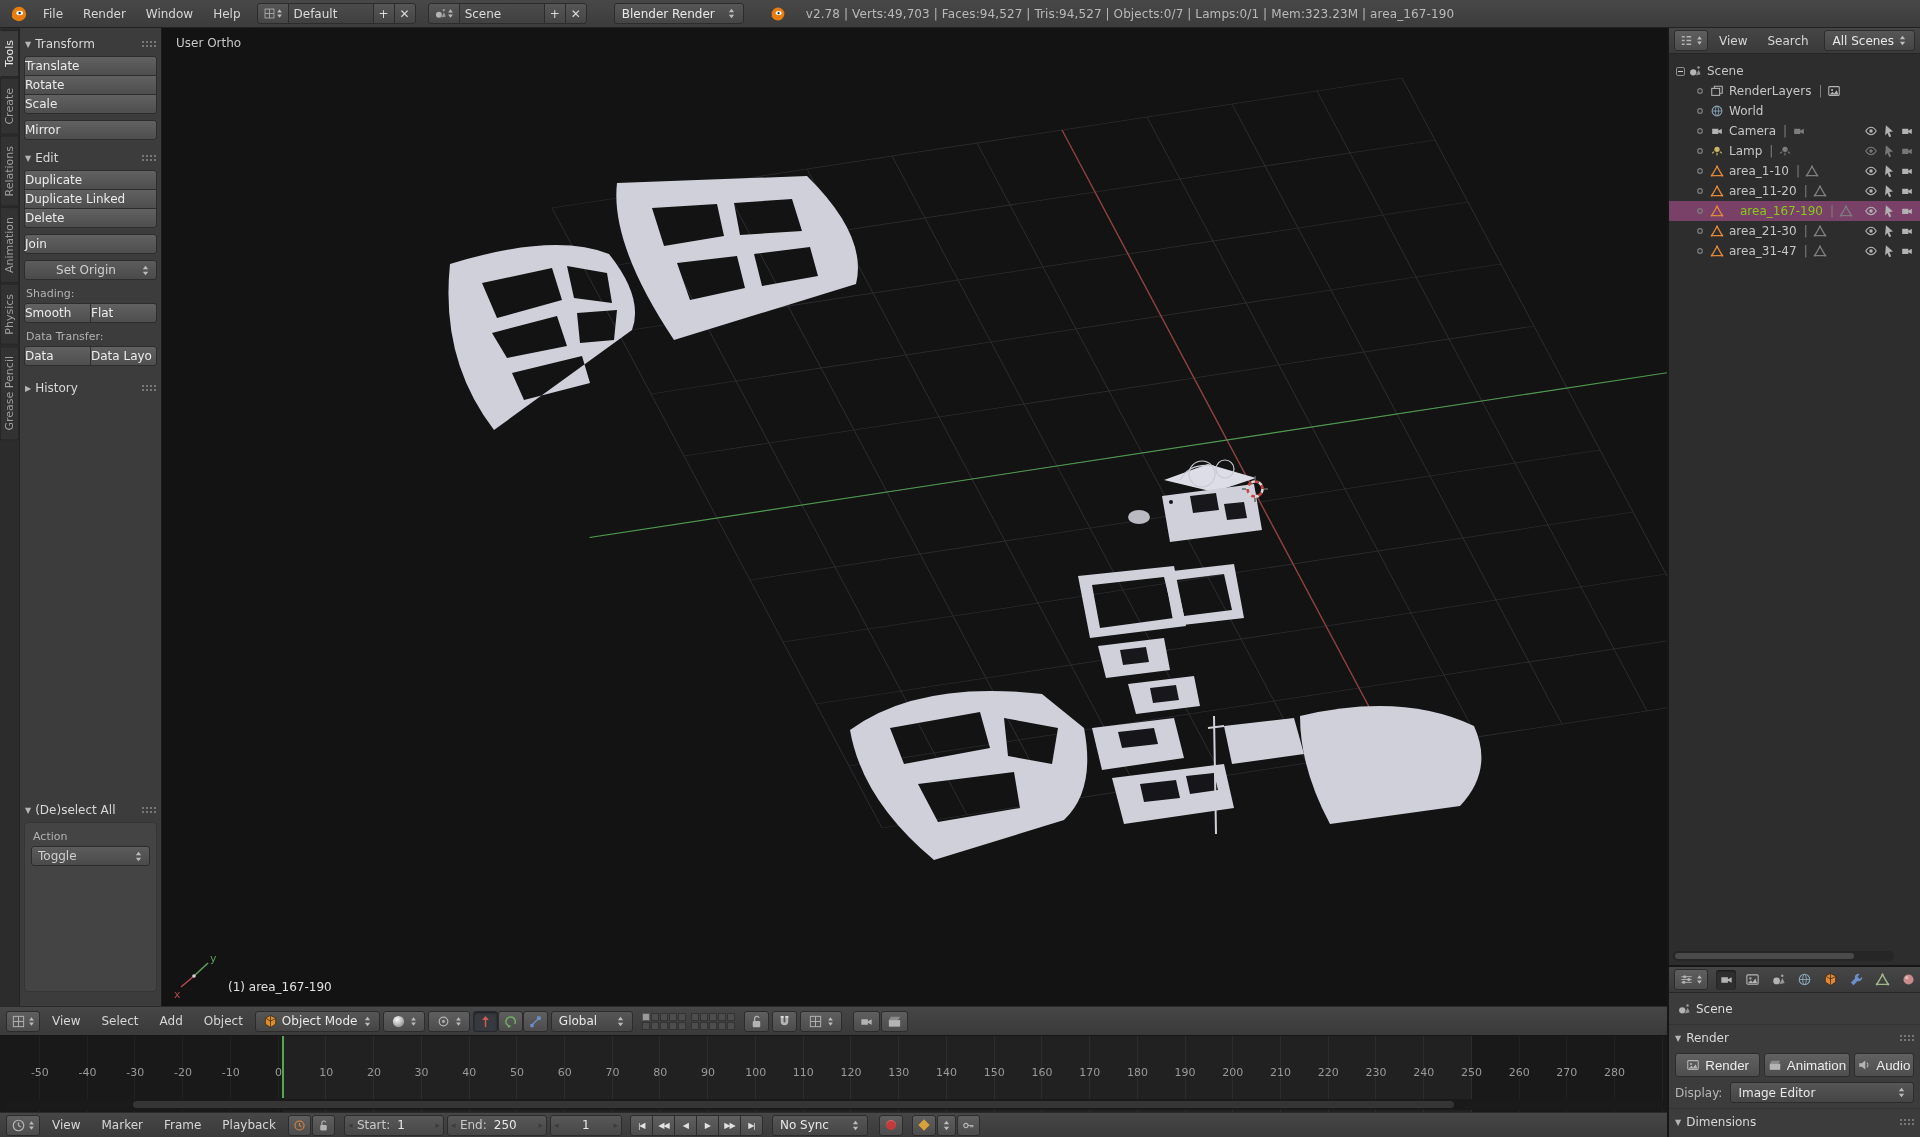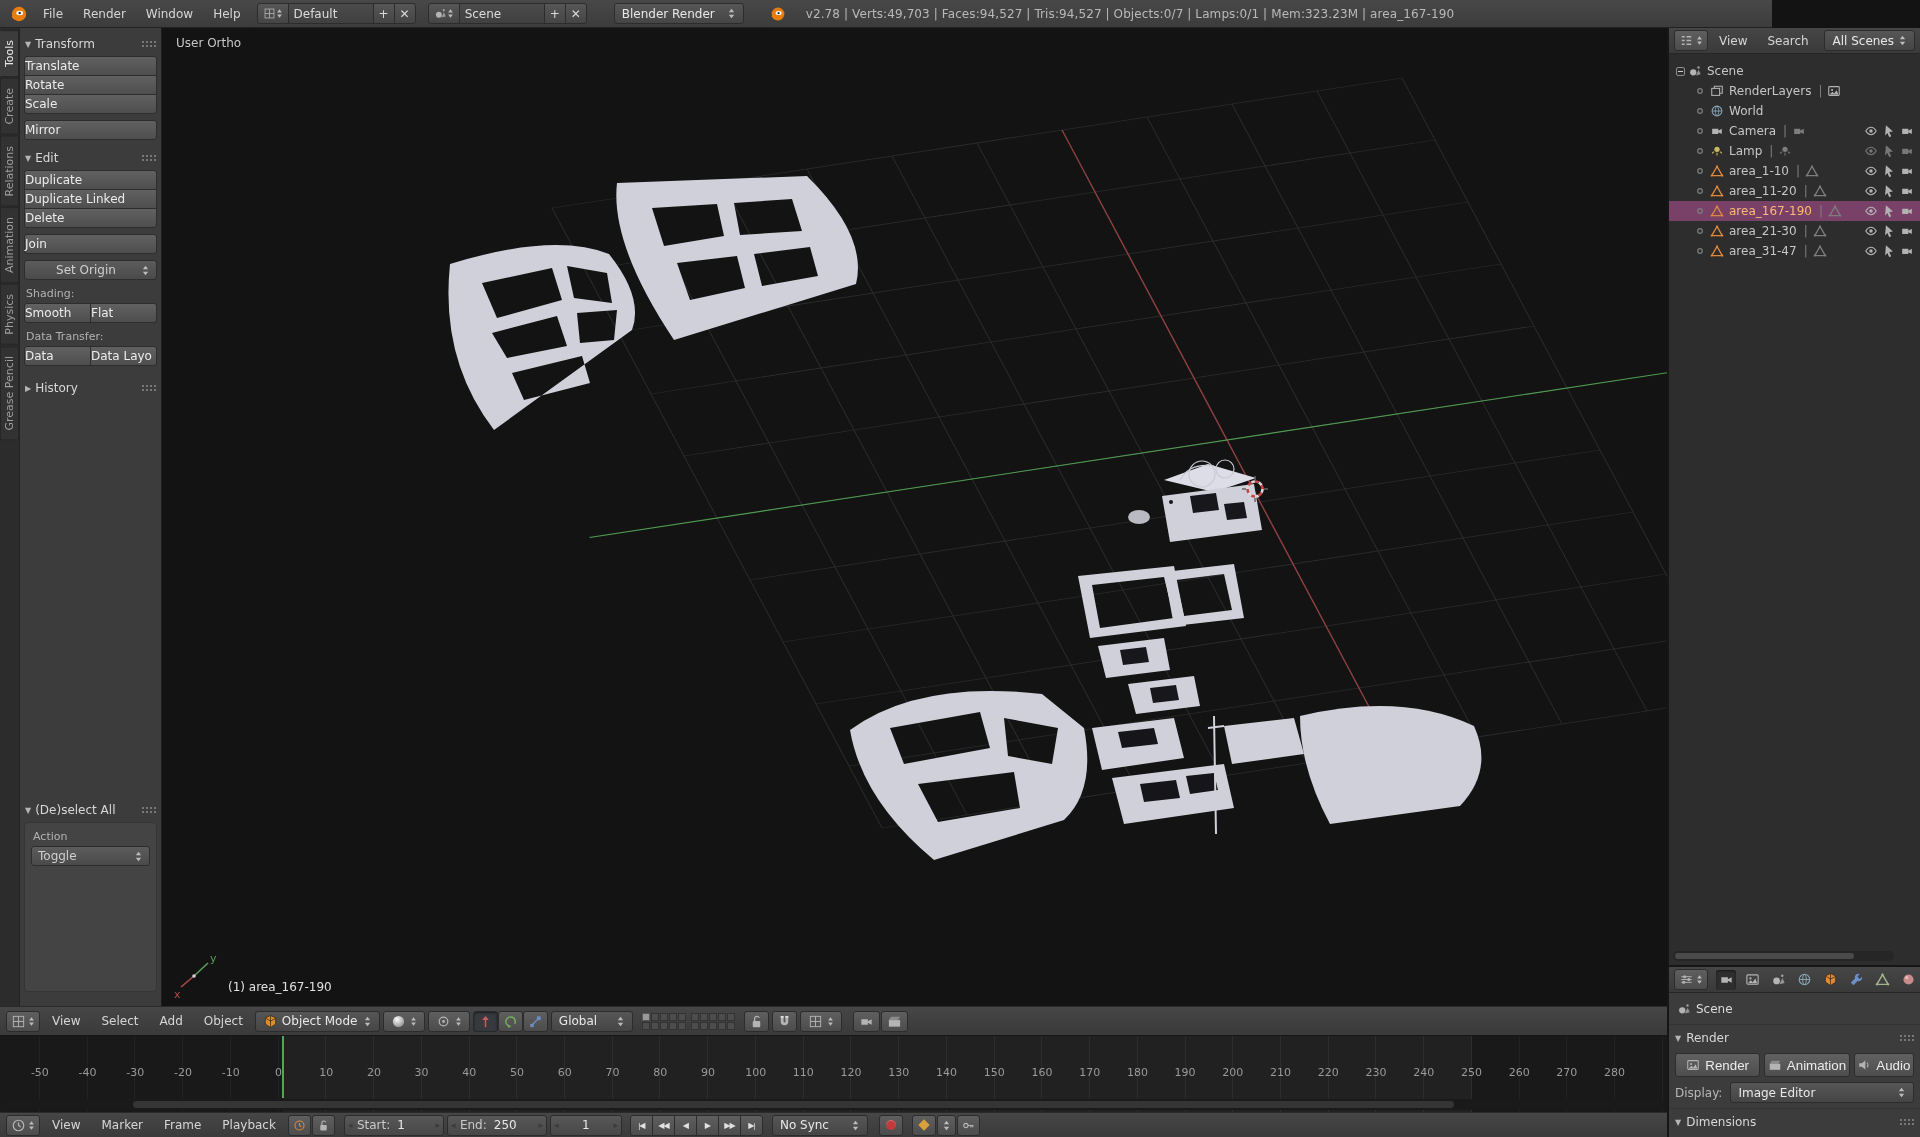--- a/index.html
+++ b/index.html
@@ -19,21 +19,21 @@
   .pressed { background:#36393d; border-color:#26282b; box-shadow:inset 0 1px 2px rgba(0,0,0,.5); }
   .ud { width:9px; height:11px; color:#bcbcbc; margin-left:auto; flex:none; }
   .ic16 { width:15px; height:15px; flex:none; }
   .ic13 { width:13px; height:13px; flex:none; }
   svg.oi { width:14px; height:14px; flex:none; }
   .c-orange { color:#e0883a; } .c-gray { color:#b4b4b4; } .c-dim { color:#7d7d7d; }
   .c-red { color:#cf5b5b; } .c-green { color:#6fae5c; } .c-blue { color:#6d8fc9; }
   .c-yellow { color:#cdb962; } .c-world { color:#8aa7b8; } .c-mat { color:#c98a8a; } .c-data { color:#a4b68b; }
 
   
-  #topbar { position:absolute; left:0; top:0; width:1772px; height:28px;
+  #topbar { position:absolute; left:0; top:0; width:1920px; height:28px;
             background:linear-gradient(#484848,#3c3c3c); border-bottom:1px solid #222;
             display:flex; align-items:center; padding:0 6px; gap:2px; }
   #topbar .appico { width:18px; height:18px; margin:0 4px; }
   .idblock { display:flex; align-items:center; height:21px; margin:0 5px; }
   .idb-seg { height:21px; display:flex; align-items:center; background:linear-gradient(#565656,#454545);
              border:1px solid #2c2c2c; padding:0 5px; margin-left:-1px; color:#dcdcdc; }
   .idb-seg.first { border-radius:3px 0 0 3px; margin-left:0; }
   .idb-seg.last { border-radius:0 3px 3px 0; }
   .idb-name { min-width:86px; background:linear-gradient(#4b4b4b,#404040); }
   .stats { color:#b9b9b9; margin-left:14px; letter-spacing:.1px; }
@@ -118,21 +118,21 @@
 
   
   #rightcol { position:absolute; left:1667px; top:28px; width:253px; height:1109px; background:#2d2d2d; border-left:2px solid #161616; }
   #outliner { position:absolute; left:0; top:0; right:0; height:937px; }
   .ed-header { height:26px; background:linear-gradient(#464646,#3a3a3a); border-bottom:1px solid #262626;
                display:flex; align-items:center; padding:0 5px; gap:2px; }
   #ol-body { position:absolute; top:26px; left:0; right:0; bottom:0; background:#2d2d2d; padding-top:7px; }
   .olr { position:relative; display:flex; align-items:center; height:20px; padding-left:7px; gap:3px; color:#c6c6c6; }
   .olr.lvl1 { padding-left:24px; }
   .olr.sel { background:#7a4168; }
-  .olr.sel .oll { color:#fdba74; }
+  .olr.sel .oll { color:#84cc16;margin-left:11px; }
   .oll { padding:0 2px; }
   .olpipe { color:#7e7e7e; margin:0 2px; }
   .olexp { width:9px; height:9px; border:1px solid #8d8d8d; border-radius:2px; position:relative; flex:none; }
   .olexp::after { content:""; position:absolute; left:1px; right:1px; top:3px; height:1px; background:#cfcfcf; }
   .olright { position:absolute; right:6px; top:3px; display:flex; gap:4px; color:#b2b2b2; }
   .olright.dim { color:#777; }
   .ol-hscroll { position:absolute; left:4px; right:26px; bottom:4px; height:10px; background:#262626; border-radius:5px; }
   .ol-hscroll .thumb { position:absolute; left:2px; right:40px; top:2px; bottom:2px; background:#4a4a4a; border-radius:4px; }
 
   #props { position:absolute; left:0; right:0; top:937px; bottom:0; background:#3c3c3c; border-top:2px solid #161616; }

